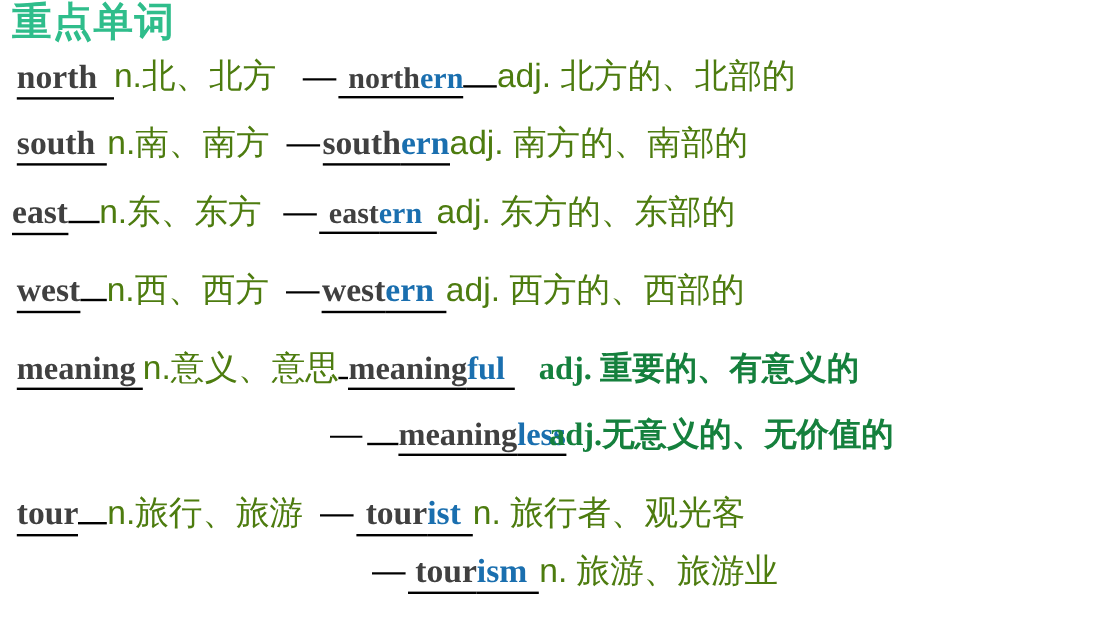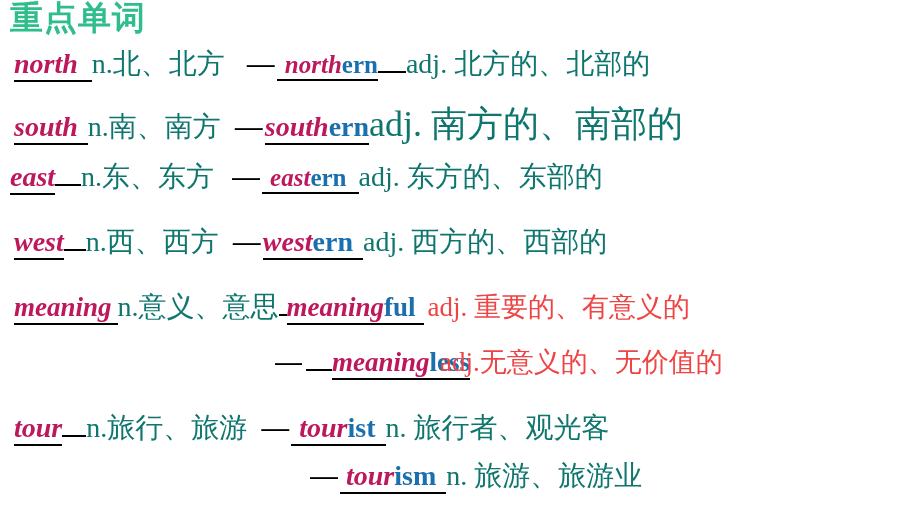--- a/index.html
+++ b/index.html
@@ -36,33 +36,34 @@
     white-space: nowrap;
     display: block;
   }
   .seg { display: inline; white-space: pre; }
 
   
   .en {
     font-family: "Liberation Serif", "DejaVu Serif", serif;
     font-weight: 700;
   }
-  .root { color: #be185d; font-style: italic; }
+  .root { color: #404040; }
   .suffix { color: #1A6FAF; }
 
   
   .cn-sans {
-    font-family: Liberation Serif, serif;
+    font-family: Liberation Sans, sans-serif;
     font-weight: 400;
-    color: #0f766e;
+    color: #4d7c0f;
   }
   .cn-serif {
     font-family: "Liberation Serif", "DejaVu Serif", serif;
-    font-weight: 400;
-    color: #ef4444;
+    font-weight: 700;
+    color: #15803d;
+    margin-left: 16px;
   }
 
   
   .ul {
     border-bottom: 2px solid #000000;
     padding-bottom: 1px;
   }
   .blank {
     display: inline-block;
     border-bottom: 2px solid #000000;
@@ -91,21 +92,21 @@
 </head>
 <body>
 
 <div id="slide-title">重点单词</div>
 
 <div class="row" id="row-north">
   <span class="seg en root ul" style="padding-right:14px;">north</span><span class="seg cn-sans" style="font-size:28px;">n.北、北方</span><span class="seg dash" style="padding-left:22px;padding-right:2px;">—</span><span class="seg en root ul" style="font-size:25px;padding-left:8px;">north</span><span class="seg en suffix ul" style="font-size:25px;">ern</span><span class="blank" style="width:28px;"></span><span class="seg cn-sans" style="font-size:28px;">adj. 北方的、北部的</span>
 </div>
 
 <div class="row" id="row-south">
-  <span class="seg en root ul" style="padding-right:10px;">south</span><span class="seg cn-sans" style="font-size:28px;text-align:center;">n.南、南方</span><span class="seg dash" style="padding-left:14px;padding-right:2px;">—</span><span class="seg en root ul">south</span><span class="seg en suffix ul">ern</span><span class="seg cn-sans" style="font-size:36px;">adj. 南方的、南部的</span>
+  <span class="seg en root ul" style="padding-right:10px;">south</span><span class="seg cn-sans" style="font-size:28px;text-align:center;">n.南、南方</span><span class="seg dash" style="padding-left:14px;padding-right:2px;">—</span><span class="seg en root ul">south</span><span class="seg en suffix ul">ern</span><span class="seg cn-sans" style="font-size:28px;">adj. 南方的、南部的</span>
 </div>
 
 <div class="row" id="row-east">
   <span class="seg en root ul">east</span><span class="blank" style="width:26px;"></span><span class="seg cn-sans" style="font-size:28px;">n.东、东方</span><span class="seg dash" style="padding-left:18px;padding-right:2px;">—</span><span class="seg en root ul" style="font-size:25px;padding-left:8px;">east</span><span class="seg en suffix ul" style="font-size:25px;padding-right:12px;">ern</span><span class="seg cn-sans" style="font-size:28px;">adj. 东方的、东部的</span>
 </div>
 
 <div class="row" id="row-west">
   <span class="seg en root ul">west</span><span class="blank" style="width:22px;"></span><span class="seg cn-sans" style="font-size:28px;">n.西、西方</span><span class="seg dash" style="padding-left:14px;padding-right:2px;">—</span><span class="seg en root ul">west</span><span class="seg en suffix ul" style="padding-right:10px;">ern</span><span class="seg cn-sans" style="font-size:28px;">adj. 西方的、西部的</span>
 </div>
 

